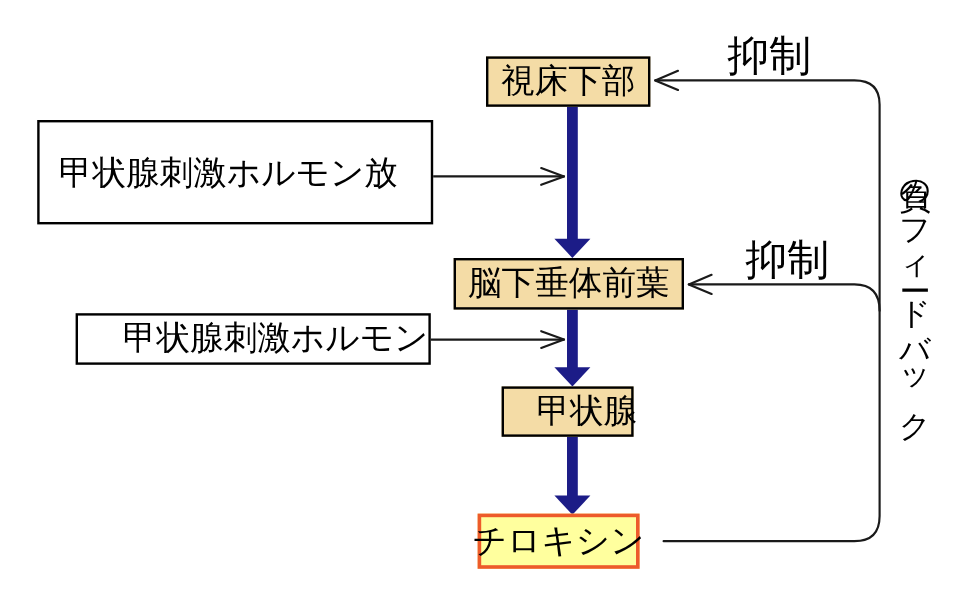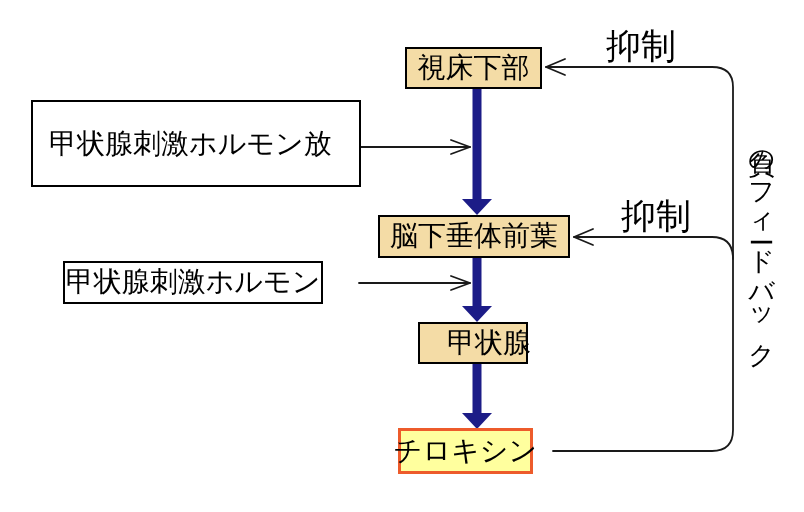--- a/index.html
+++ b/index.html
@@ -132,21 +132,21 @@
   <div class="node white" style="left:31px; top:100px; width:330px; height:87px; padding-left:16px;">
     <span>
       <span class="multiline">甲状腺刺激ホルモン放</span>
     </span>
   </div>
 
   <div class="node" style="left:378px; top:215px; width:192px; height:43px;">
     <span>脳下垂体前葉</span>
   </div>
 
-  <div class="node white" style="left:63px; top:261px; width:260px; height:43px; justify-content:center;">
+  <div class="node white" style="left:63px; top:261px; width:296px; height:43px; justify-content:flex-end;">
     <span>甲状腺刺激ホルモン</span>
   </div>
 
   <div class="node" style="left:418px; top:322px; width:110px; height:42px;padding-left:32px;">
     <span>甲状腺</span>
   </div>
 
   <div class="node thyroxine" style="left:398px; top:428px; width:135px; height:46px;">
     <span>チロキシン</span>
   </div>

